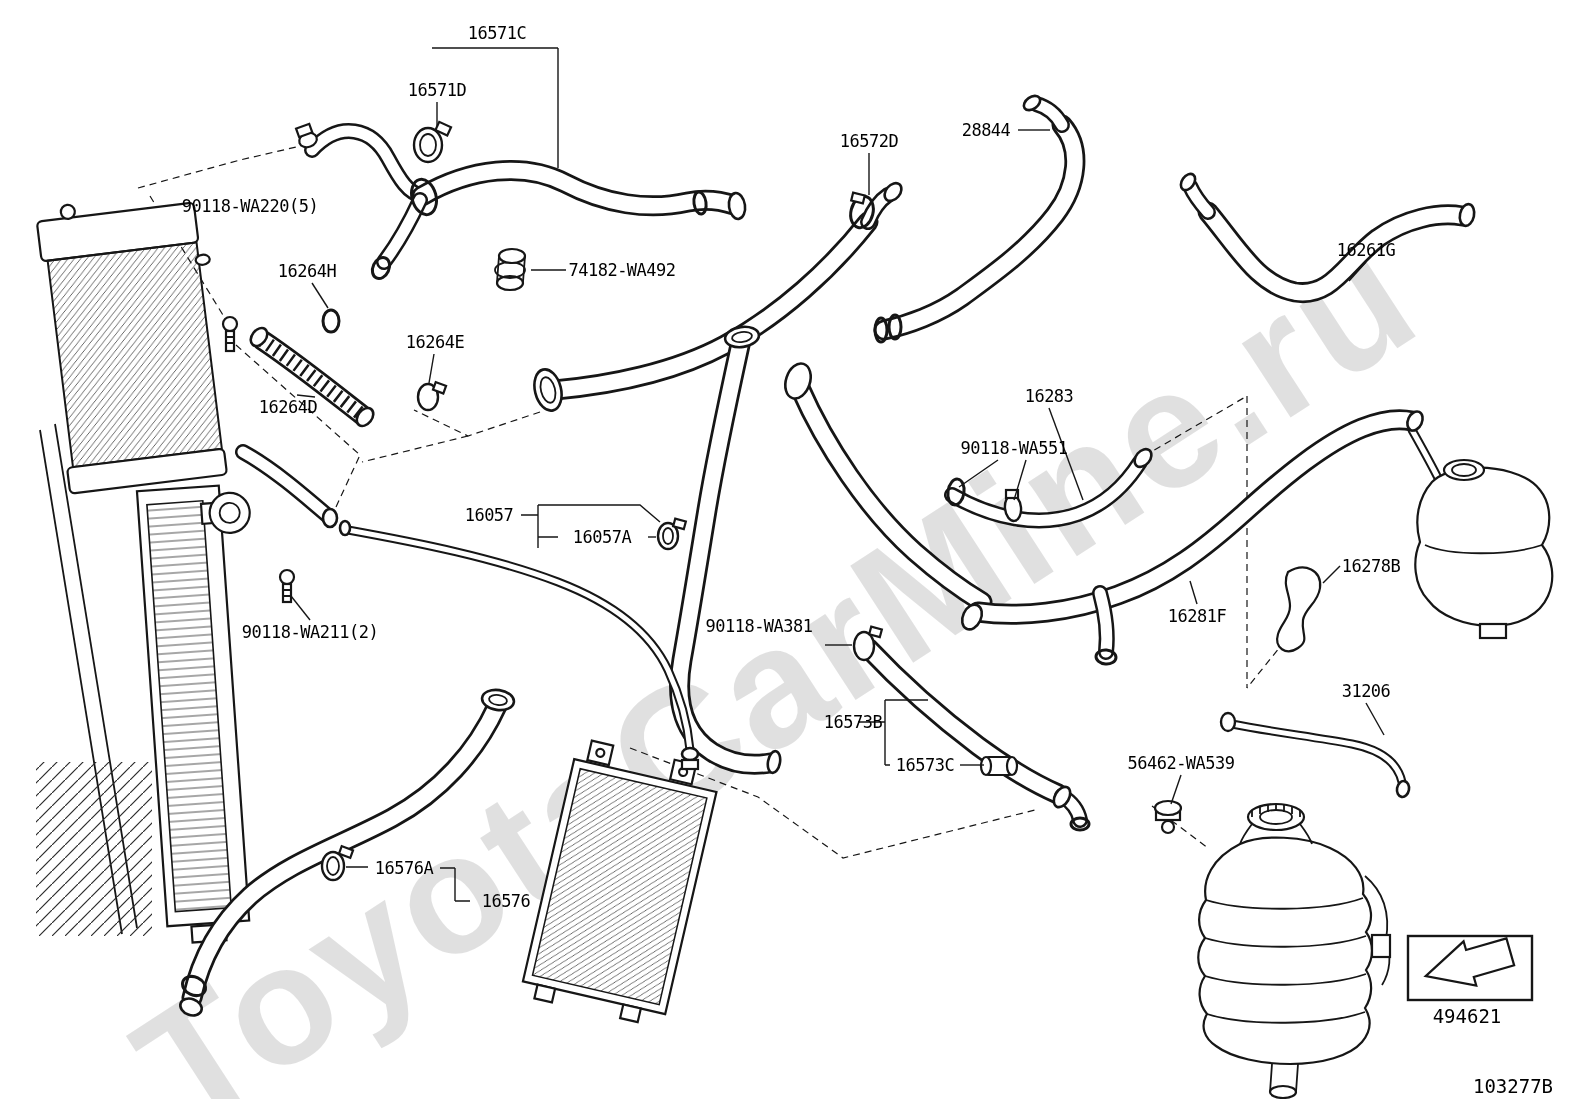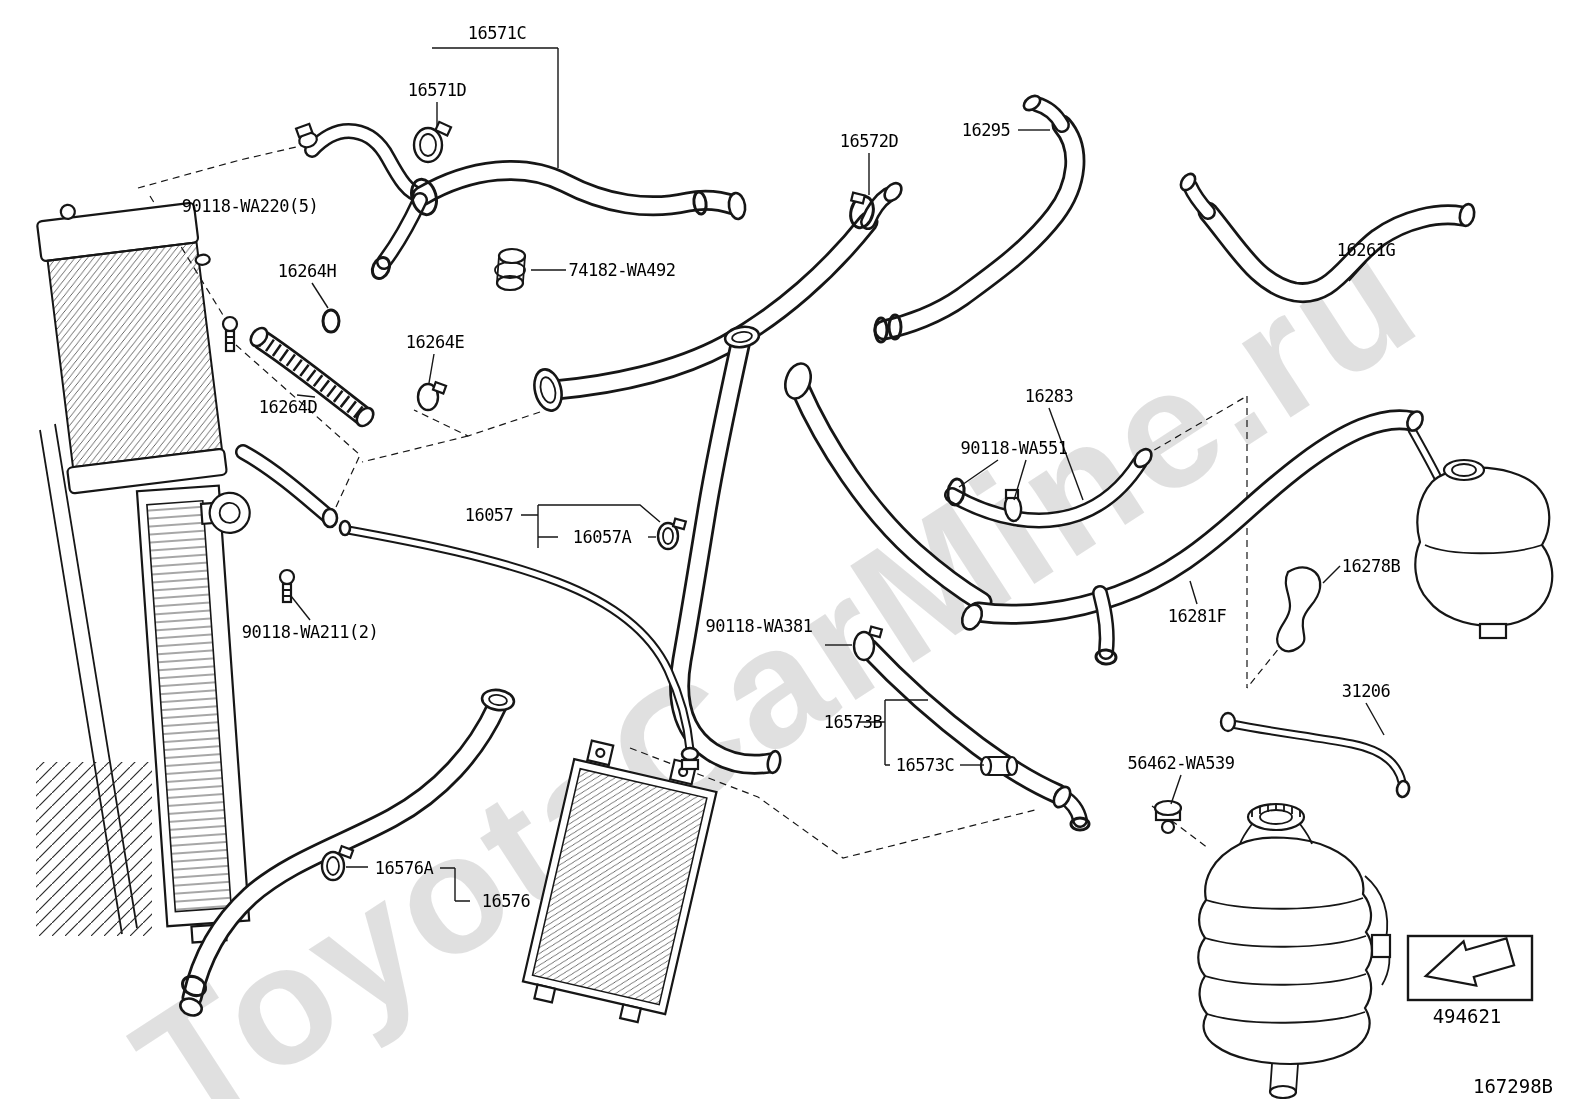--- a/index.html
+++ b/index.html
@@ -340,34 +340,34 @@
 
   <div class="labels">
     <div class="lbl" style="left:497px;top:33px">16571C</div>
     <div class="lbl" style="left:437px;top:90px">16571D</div>
     <div class="lbl" style="left:250px;top:206px">90118-WA220(5)</div>
     <div class="lbl" style="left:307px;top:271px">16264H</div>
     <div class="lbl" style="left:622px;top:270px">74182-WA492</div>
     <div class="lbl" style="left:435px;top:342px">16264E</div>
     <div class="lbl" style="left:288px;top:407px">16264D</div>
     <div class="lbl" style="left:869px;top:141px">16572D</div>
-    <div class="lbl" style="left:986px;top:130px">16295</div>
+    <div class="lbl" style="left:986px;top:130px">28844</div>
     <div class="lbl" style="left:1366px;top:250px">16261G</div>
     <div class="lbl" style="left:1049px;top:396px">16283</div>
     <div class="lbl" style="left:1014px;top:448px">90118-WA551</div>
     <div class="lbl" style="left:489px;top:515px">16057</div>
     <div class="lbl" style="left:602px;top:537px">16057A</div>
     <div class="lbl" style="left:1371px;top:566px">16278B</div>
     <div class="lbl" style="left:1197px;top:616px">16281F</div>
     <div class="lbl" style="left:310px;top:632px">90118-WA211(2)</div>
     <div class="lbl" style="left:759px;top:626px">90118-WA381</div>
     <div class="lbl" style="left:1366px;top:691px">31206</div>
     <div class="lbl" style="left:853px;top:722px">16573B</div>
     <div class="lbl" style="left:925px;top:765px">16573C</div>
     <div class="lbl" style="left:1181px;top:763px">56462-WA539</div>
     <div class="lbl" style="left:404px;top:868px">16576A</div>
     <div class="lbl" style="left:506px;top:901px">16576</div>
 
     <div class="code" style="left:1467px;top:1016px">494621</div>
-    <div class="code" style="left:1513px;top:1086px">167298B</div>
+    <div class="code" style="left:1513px;top:1086px">103277B</div>
   </div>
 
 </div>
 
 </body></html>

